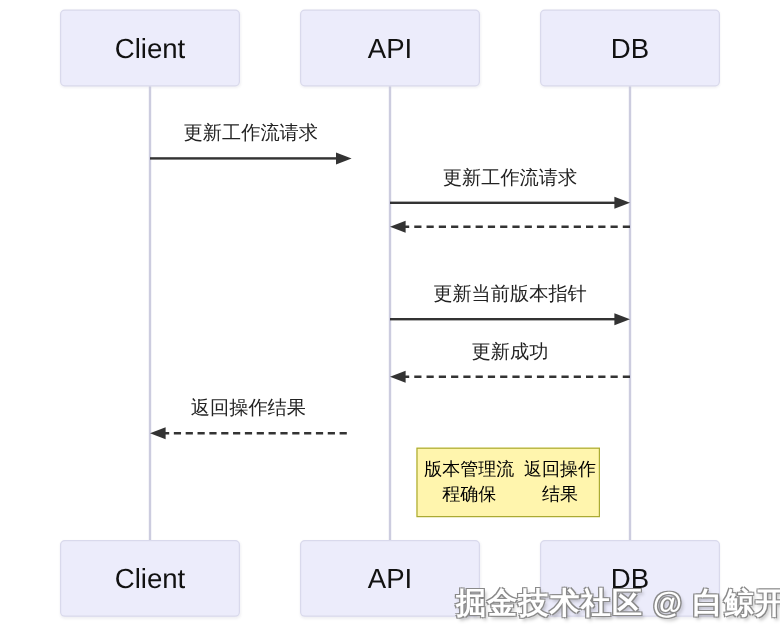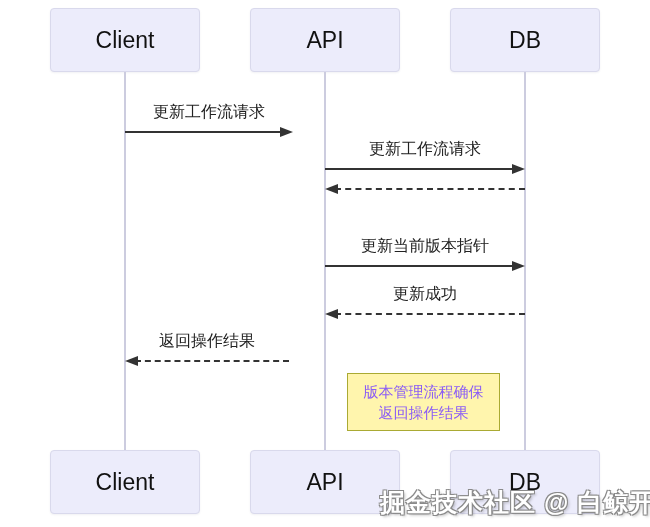--- a/index.html
+++ b/index.html
@@ -62,24 +62,24 @@
   }
   .arrow.solid-right .head { right: 0; border-left: 13px solid #333333; }
   .arrow.dashed-left .head { left: 0;  border-right: 13px solid #333333; }
   
   .note {
     position: absolute;
     left: 347px; top: 373px;
     width: 153px; height: 58px;
     background: #FFF5AD;
     border: 1px solid #AAAA33;
-    display: flex; flex-direction: column;
+    display: flex; flex-direction: row;
     align-items: center; justify-content: center;
     font-size: 15px; line-height: 21px;
-    color: #8b5cf6;
+    color: #000000;
     text-align: center;
   }
   
   .watermark {
     position: absolute;
     left: 380px; top: 486px;
     z-index: 5;
     font-size: 25px;
     font-weight: bold;
     letter-spacing: 1px;

